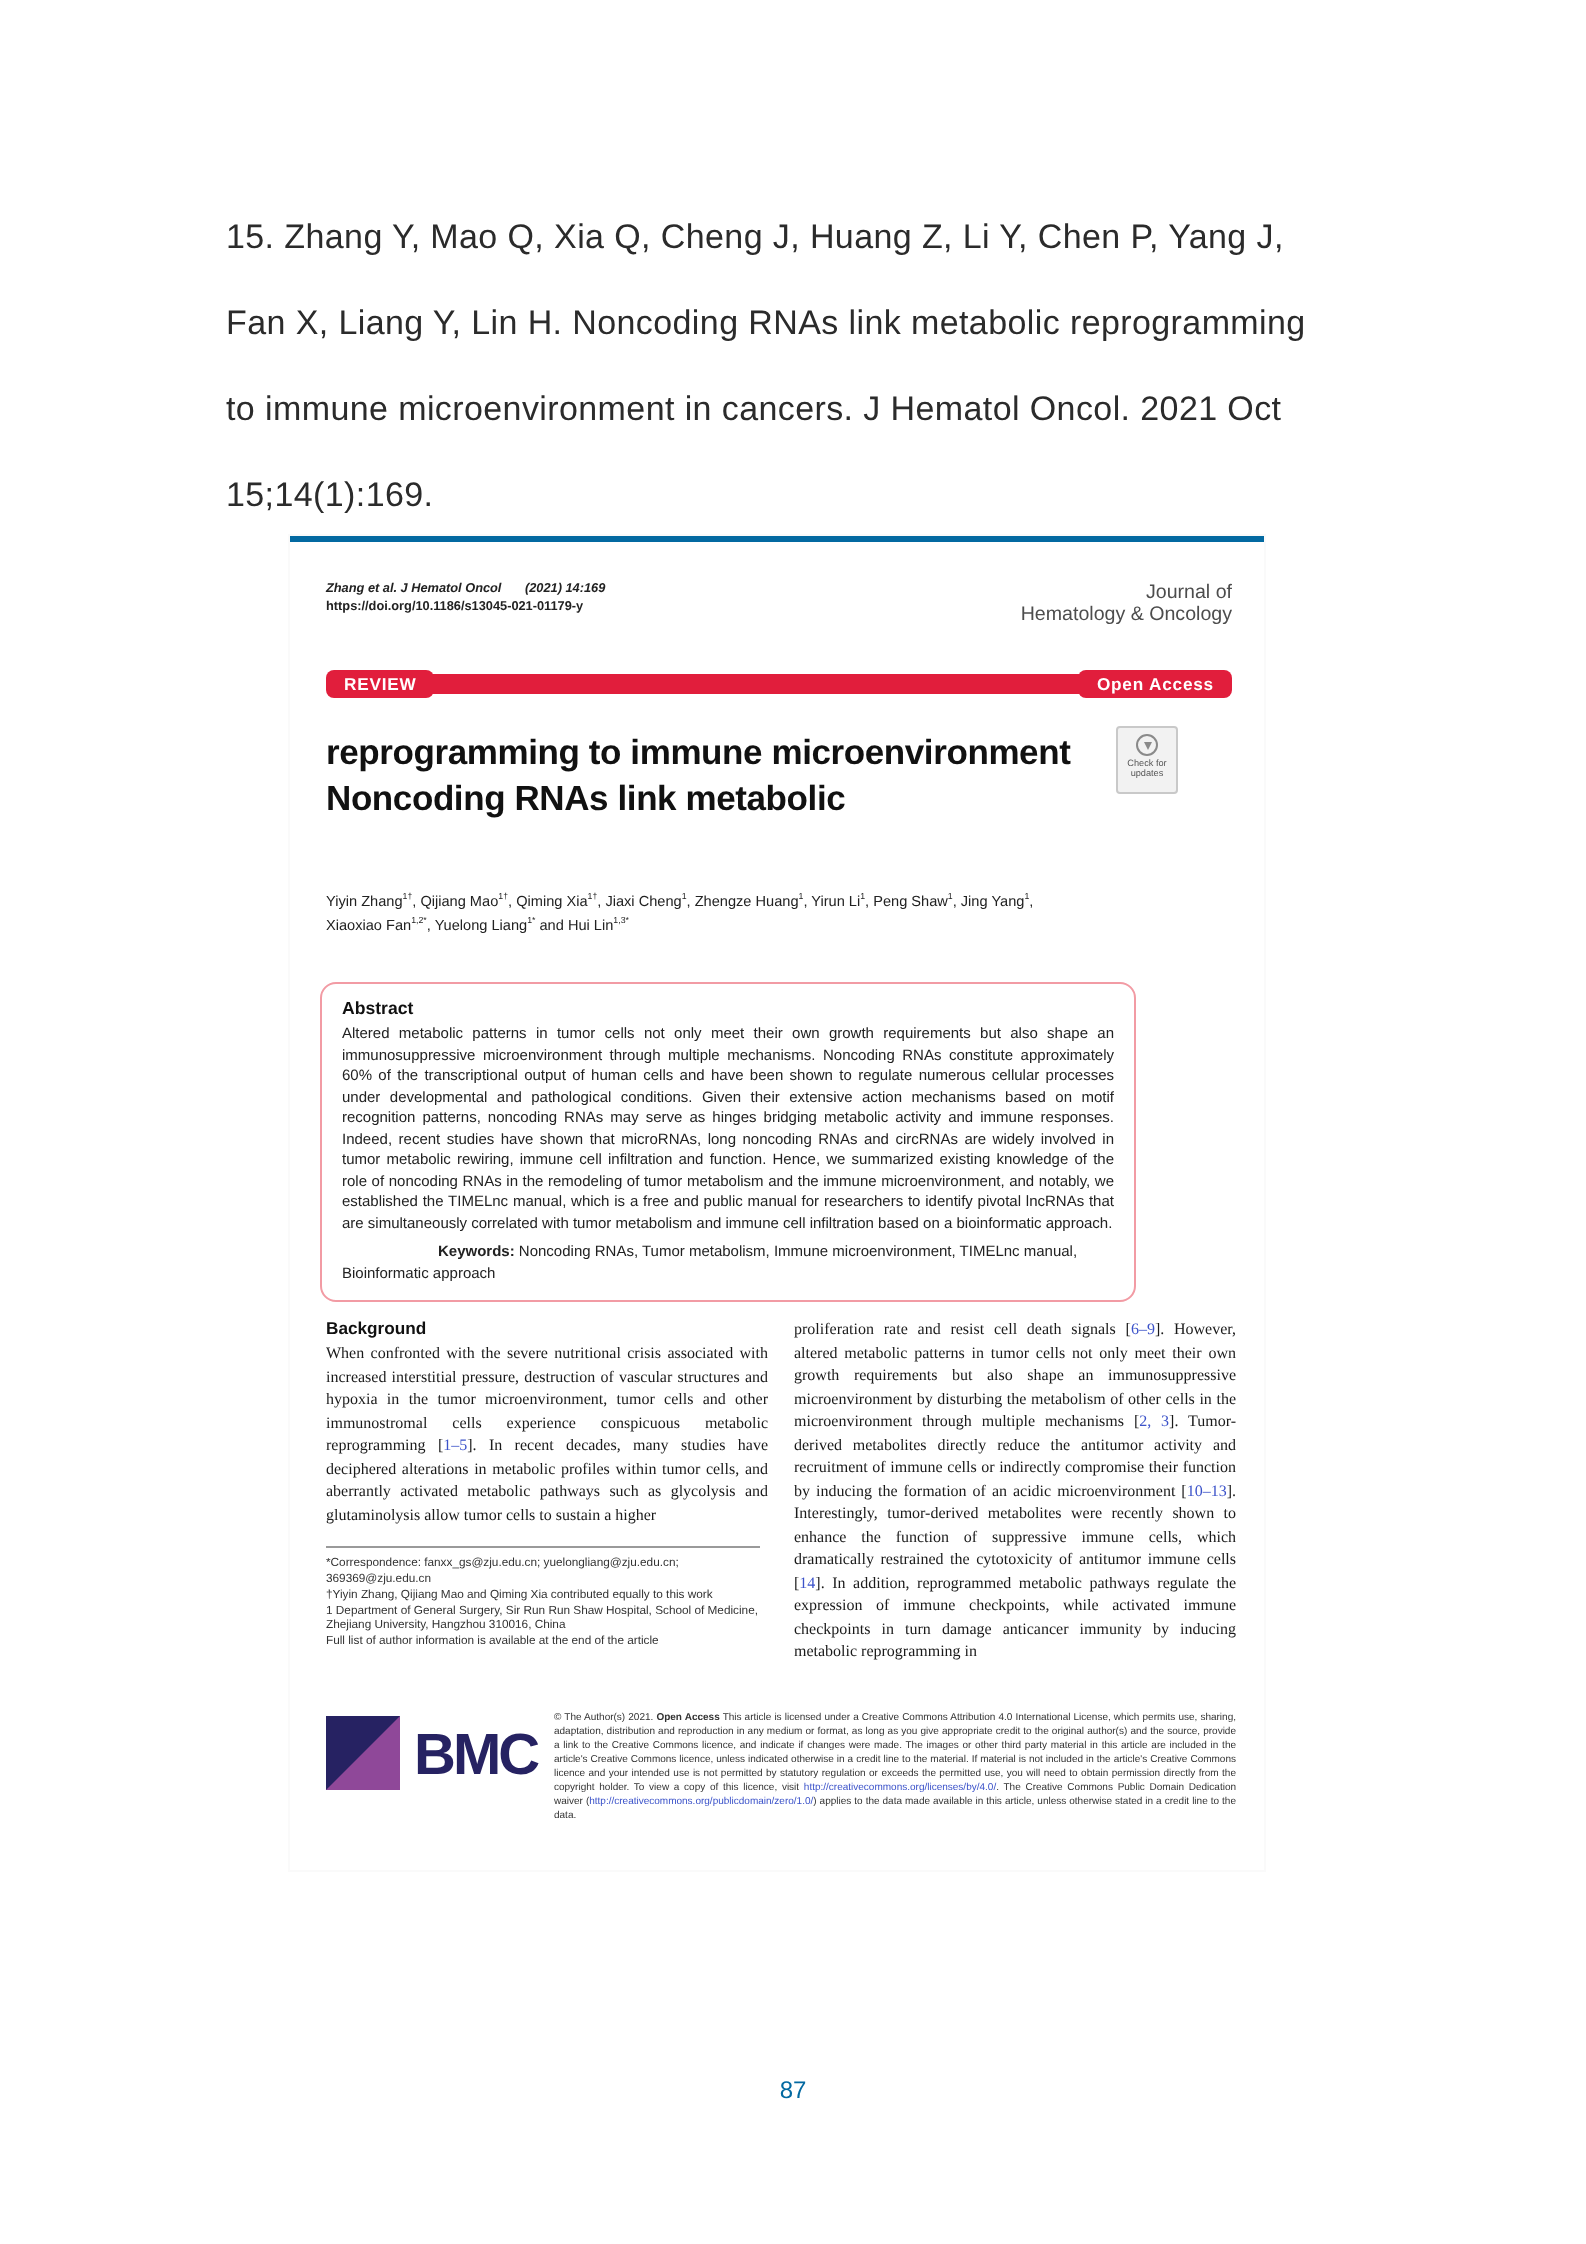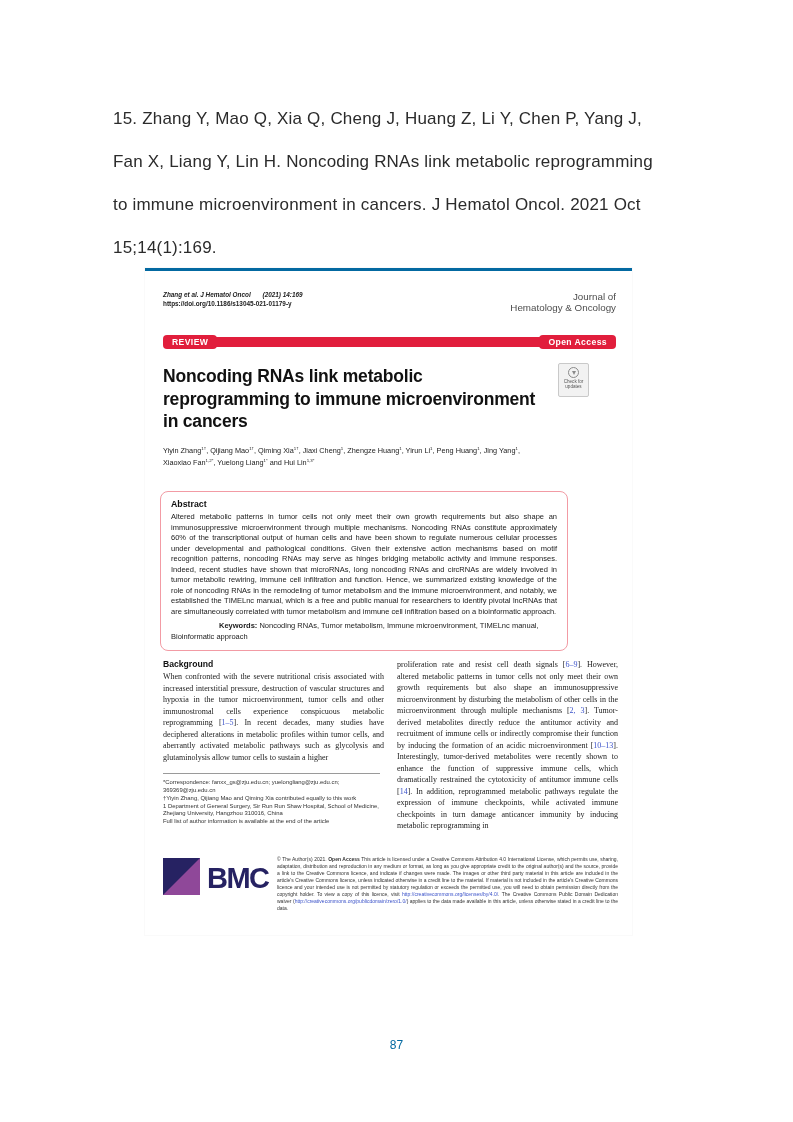--- a/index.html
+++ b/index.html
@@ -97,35 +97,34 @@
       </div>
     </div>
 
     <div class="banner">
       <div class="banner-line"></div>
       <div class="banner-pill left">REVIEW</div>
       <div class="banner-pill right">Open Access</div>
     </div>
 
     <div class="title">
+      <div>reprogramming to immune microenvironment</div>
       <div>Noncoding RNAs link metabolic</div>
-      <div>reprogramming to immune microenvironment</div>
-      <div>in cancers</div>
     </div>
 
     <div class="check-badge">
       <div class="check-circle"></div>
       <div class="check-text">
         <div>Check for</div>
         <div>updates</div>
       </div>
     </div>
 
     <div class="authors">
-      <div><span>Yiyin Zhang</span><sup>1†</sup><span>, Qijiang Mao</span><sup>1†</sup><span>, Qiming Xia</span><sup>1†</sup><span>, Jiaxi Cheng</span><sup>1</sup><span>, Zhengze Huang</span><sup>1</sup><span>, Yirun Li</span><sup>1</sup><span>, Peng Huang</span><sup>1</sup><span>, Jing Yang</span><sup>1</sup><span>,</span></div>
+      <div><span>Yiyin Zhang</span><sup>1†</sup><span>, Qijiang Mao</span><sup>1†</sup><span>, Qiming Xia</span><sup>1†</sup><span>, Jiaxi Cheng</span><sup>1</sup><span>, Zhengze Huang</span><sup>1</sup><span>, Yirun Li</span><sup>1</sup><span>, Peng Shaw</span><sup>1</sup><span>, Jing Yang</span><sup>1</sup><span>,</span></div>
       <div><span>Xiaoxiao Fan</span><sup>1,2*</sup><span>, Yuelong Liang</span><sup>1*</sup><span> and Hui Lin</span><sup>1,3*</sup></div>
     </div>
 
     <div class="abstract-box">
       <div class="abstract-head">Abstract</div>
       <div class="abstract-text">Altered metabolic patterns in tumor cells not only meet their own growth requirements but also shape an immunosuppressive microenvironment through multiple mechanisms. Noncoding RNAs constitute approximately 60% of the transcriptional output of human cells and have been shown to regulate numerous cellular processes under developmental and pathological conditions. Given their extensive action mechanisms based on motif recognition patterns, noncoding RNAs may serve as hinges bridging metabolic activity and immune responses. Indeed, recent studies have shown that microRNAs, long noncoding RNAs and circRNAs are widely involved in tumor metabolic rewiring, immune cell infiltration and function. Hence, we summarized existing knowledge of the role of noncoding RNAs in the remodeling of tumor metabolism and the immune microenvironment, and notably, we established the TIMELnc manual, which is a free and public manual for researchers to identify pivotal lncRNAs that are simultaneously correlated with tumor metabolism and immune cell infiltration based on a bioinformatic approach.</div>
       <div class="keywords">
         <span class="kw-label">Keywords:</span><span> Noncoding RNAs, Tumor metabolism, Immune microenvironment, TIMELnc manual, Bioinformatic approach</span>
       </div>
     </div>

